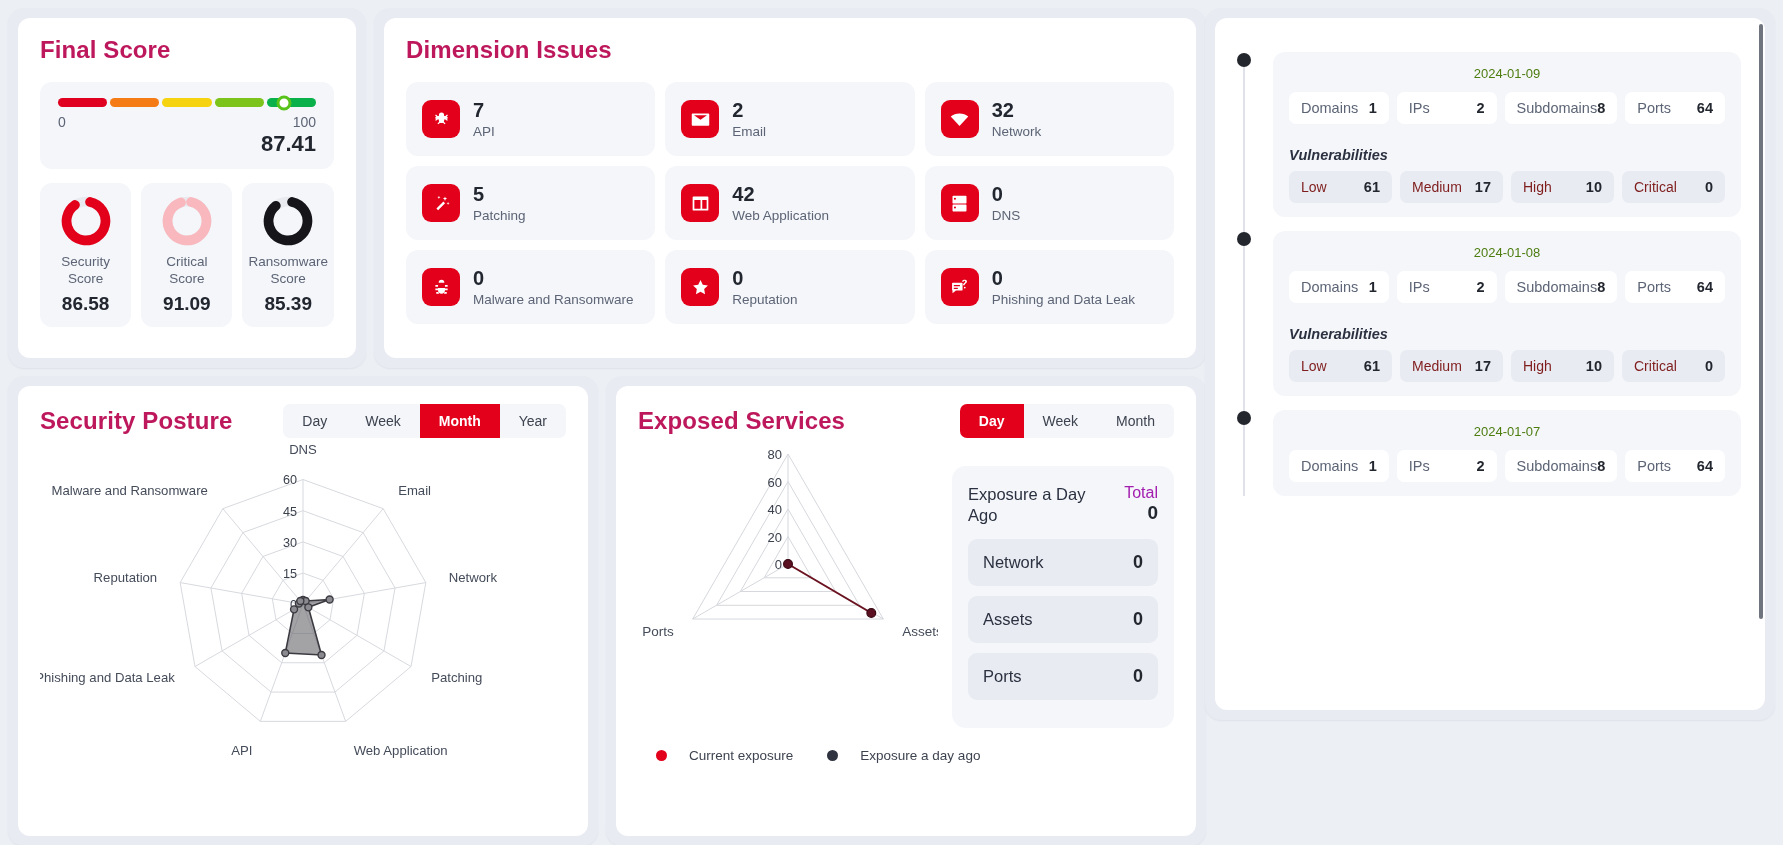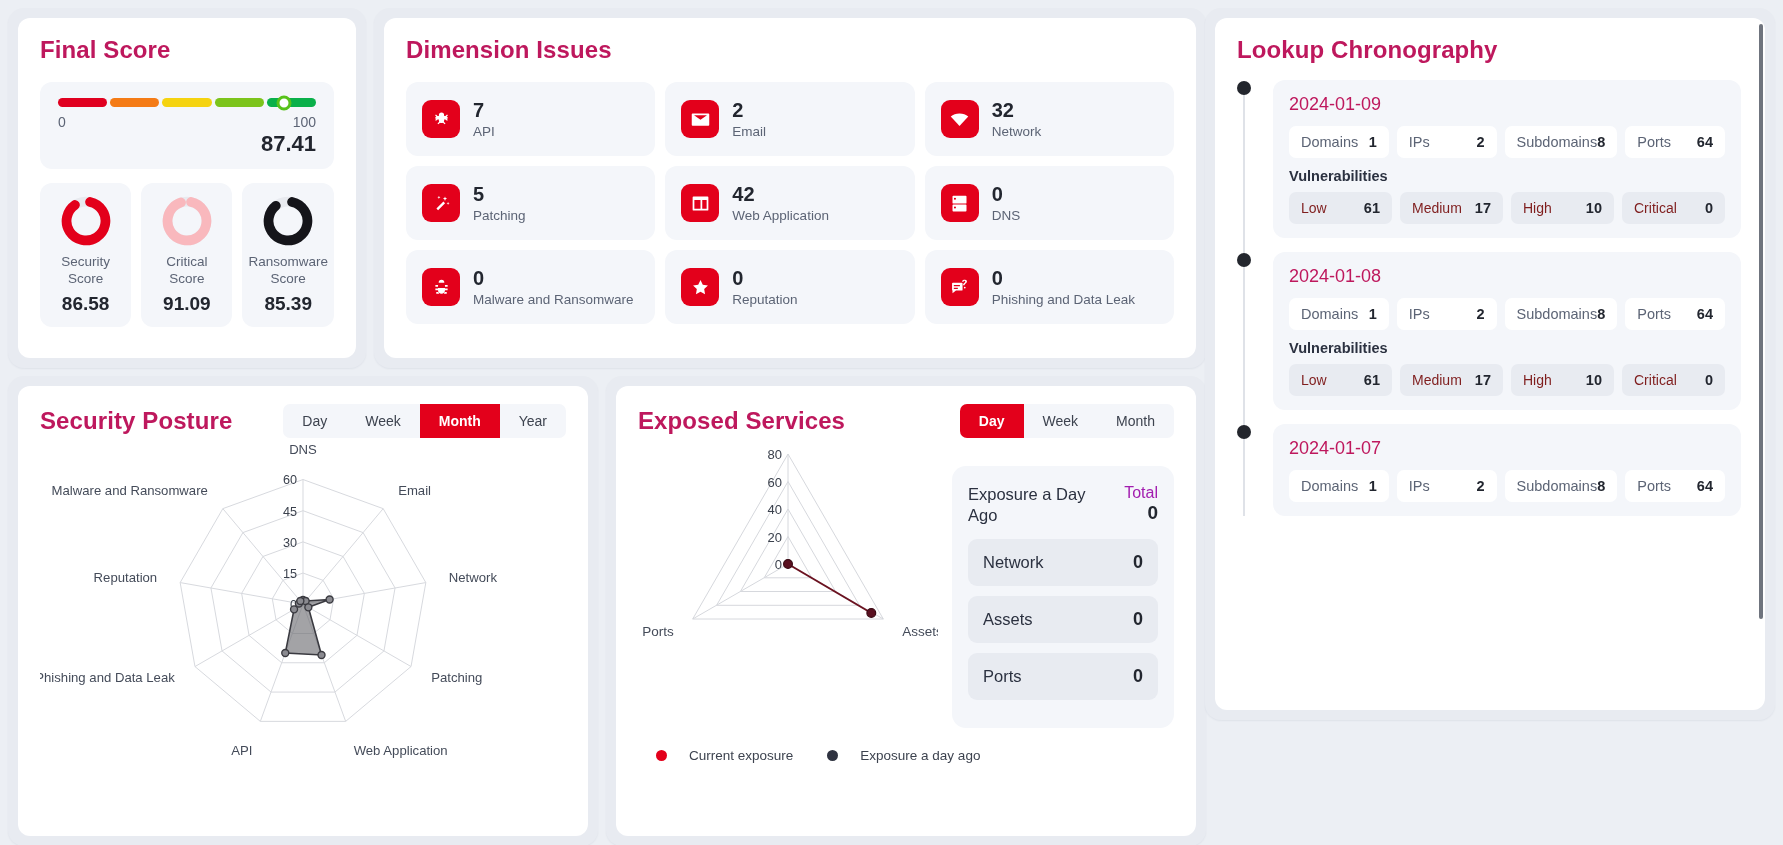--- a/index.html
+++ b/index.html
@@ -162,29 +162,29 @@
     content: ""; position: absolute; left: 6px; top: 7px; bottom: 0;
     width: 2px; background: #dfe2e8;
   }
   .tl-entry { position: relative; margin-bottom: 14px; }
   .tl-dot {
     position: absolute; left: -36px; top: 1px;
     width: 14px; height: 14px; border-radius: 50%;
     background: #23262d;
   }
   .tl-card { background: #f4f6fa; border-radius: 12px; padding: 14px 16px; }
-  .tl-date { font-size: 18px; color: #be185d; margin-bottom: 11px; }
+  .tl-date { font-size: 13px; color: #4d7c0f; margin-bottom: 11px; text-align: center; }
   .kv-grid { display: grid; grid-template-columns: 1fr 1fr 1fr 1fr; gap: 8px; }
   .kv {
     display: flex; justify-content: space-between; align-items: center;
     background: #fff; border-radius: 7px; padding: 8px 12px;
   }
   .kv .k { font-size: 14.5px; color: #5c6475; }
   .kv .v { font-size: 14.5px; font-weight: bold; color: #22262f; }
-  .vuln-title { font-size: 14.5px; font-weight: bold; color: #2b3140; margin: 10px 0 8px; }
+  .vuln-title { font-size: 14.5px; font-weight: bold; color: #2b3140; margin: 23px 0 8px; font-style: italic; }
   .kv.sev { background: #e8ebf1; }
   .kv.sev .k { font-size: 14px; color: #7f1d1d; }
   .scrollbar {
     position: absolute; right: 2px; top: 6px;
     width: 4px; height: 595px; border-radius: 2px; background: #6f747e;
   }
 </style>
 </head>
 <body>
 
@@ -362,21 +362,20 @@
                 <div class="dim-count">0</div>
                 <div class="dim-name">Phishing and Data Leak</div>
               </div>
             </div>
           </div>
       </div>
     </div>
 
     <div class="shell col-chrono" style="height:712px; position:absolute; right:8px; top:8px; width:570px;">
       <div class="panel chrono-panel">
-        <div class="panel-title">Lookup Chronography</div>
         <div class="chrono-scroll">
           <div class="timeline" id="timeline">
               <div class="tl-entry">
                 <div class="tl-dot"></div>
                 <div class="tl-card">
                   <div class="tl-date">2024-01-09</div>
                   <div class="kv-grid">
                     <div class="kv">
                       <span class="k">Domains</span>
                       <span class="v">1</span>

